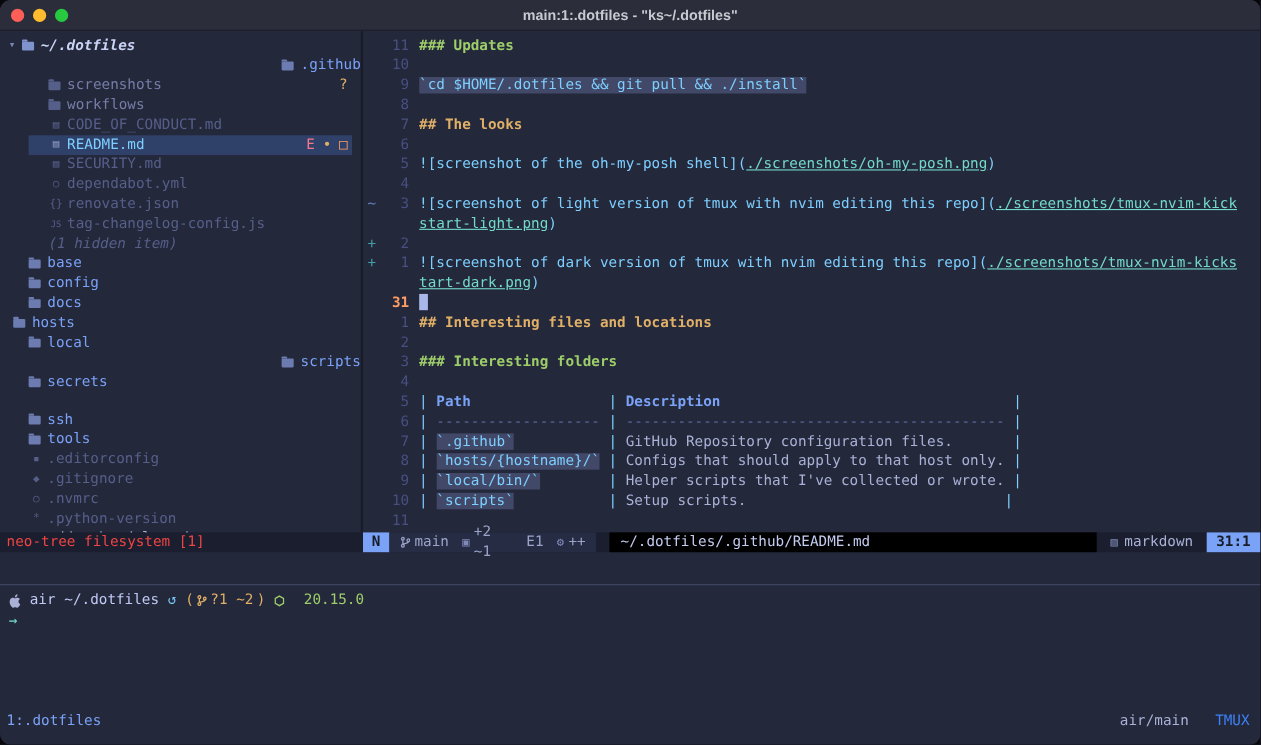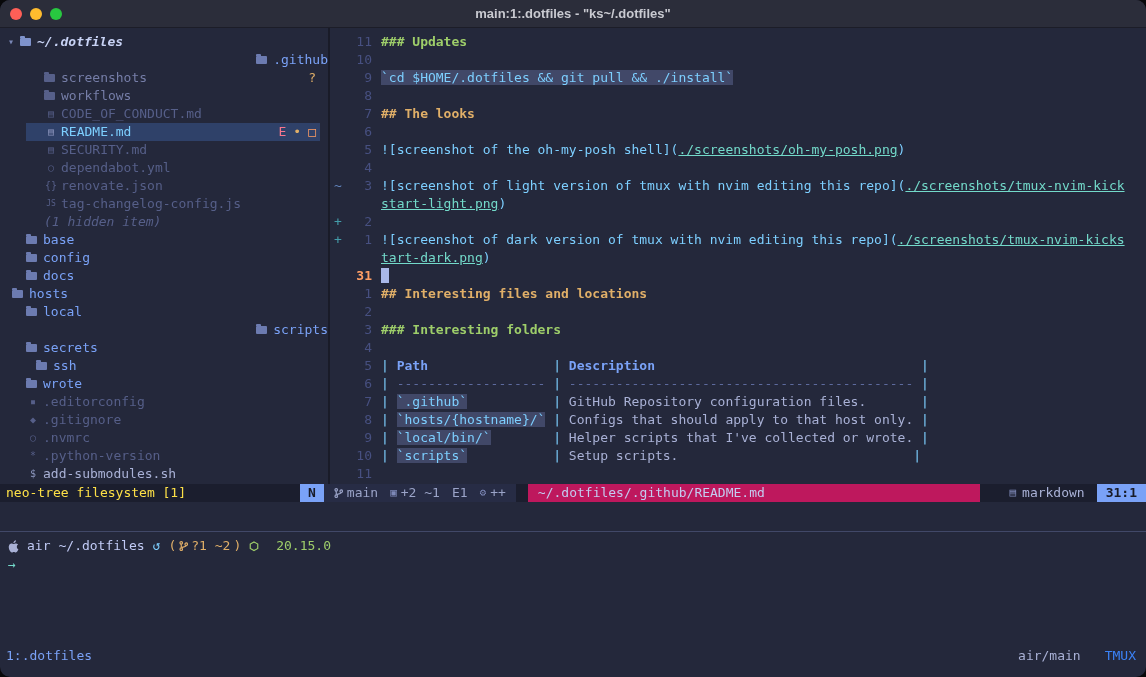--- a/index.html
+++ b/index.html
@@ -45,28 +45,28 @@
   .seg-h3{color:#9ece6a;font-weight:bold}
   .seg-code{background:#414868;color:#7dcfff}
   .seg-img{color:#7dcfff}
   .seg-url{color:#73daca;text-decoration:underline}
   .seg-tbl{color:#7dcfff}
   .seg-dash{color:#5d6a9e}
   .seg-th{color:#7aa2f7;font-weight:bold}
   .seg-txt{color:#a9b1d6}
   .cursor-block{display:inline-block;width:8px;height:15px;background:#a9b8e8;vertical-align:-3px}
   .statusstrip{height:18px;flex:none;display:flex;background:#1b1e2e}
-  .neo-status{width:300px;flex:none;padding-left:6px;color:#fde047}
+  .neo-status{width:330px;flex:none;padding-left:6px;color:#ef4444}
   .lualine{flex:1;display:flex;align-items:stretch}
   .ll-mode{background:#7aa2f7;color:#181b28;font-weight:bold;padding:0 8px}
   .ll-git{background:#272c45;color:#9ba4c8;display:flex;gap:12px;padding:0 10px;align-items:center}
   .ll-item{display:flex;gap:4px;align-items:center}
   .ll-ic{font-size:11px;color:#7e89b8}
   .ll-sp1{width:12px}
-  .ll-path{width:452px;background:#be185d;color:#c3cbf0;padding:0 10px}
+  .ll-path{width:452px;background:#000000;color:#c3cbf0;padding:0 10px}
   .ll-flex{flex:1}
   .ll-ft{display:flex;gap:6px;align-items:center;padding:0 12px;color:#a9b1d6}
   .ll-pos{background:#7aa2f7;color:#181b28;font-weight:bold;padding:0 9px}
   .cmdline{height:29px}
   .divider{height:1px;background:#414868;flex:none}
   .shell{height:113px;padding:5px 8px}
   .p-line{display:flex;gap:8px;align-items:center;height:18px}
   .p-apple{color:#a9b1d6;display:flex}
   .p-host,.p-path{color:#c0caf5}
   .p-sync{color:#7dcfff}
@@ -170,27 +170,27 @@
               <span class="lbl">local</span>
             </div>
             <div class="tree-row r-dir" style="padding-left: 26px; justify-content: flex-end;">
               <span class="icn-folder"></span>
               <span class="lbl">scripts</span>
             </div>
             <div class="tree-row r-dir" style="padding-left: 26px;">
               <span class="icn-folder"></span>
               <span class="lbl">secrets</span>
             </div>
-            <div class="tree-row r-dir" style="padding-left: 36px;">
+            <div class="tree-row r-dir" style="padding-left: 26px; margin-top: 16px;">
               <span class="icn-folder"></span>
               <span class="lbl">ssh</span>
             </div>
             <div class="tree-row r-dir" style="padding-left: 26px;">
               <span class="icn-folder"></span>
-              <span class="lbl">wrote</span>
+              <span class="lbl">tools</span>
             </div>
             <div class="tree-row r-dim" style="padding-left: 26px;">
               <span class="icn-glyph g-pencil">▪</span>
               <span class="lbl">.editorconfig</span>
             </div>
             <div class="tree-row r-dim" style="padding-left: 26px;">
               <span class="icn-glyph g-git">◆</span>
               <span class="lbl">.gitignore</span>
             </div>
             <div class="tree-row r-dim" style="padding-left: 26px;">

